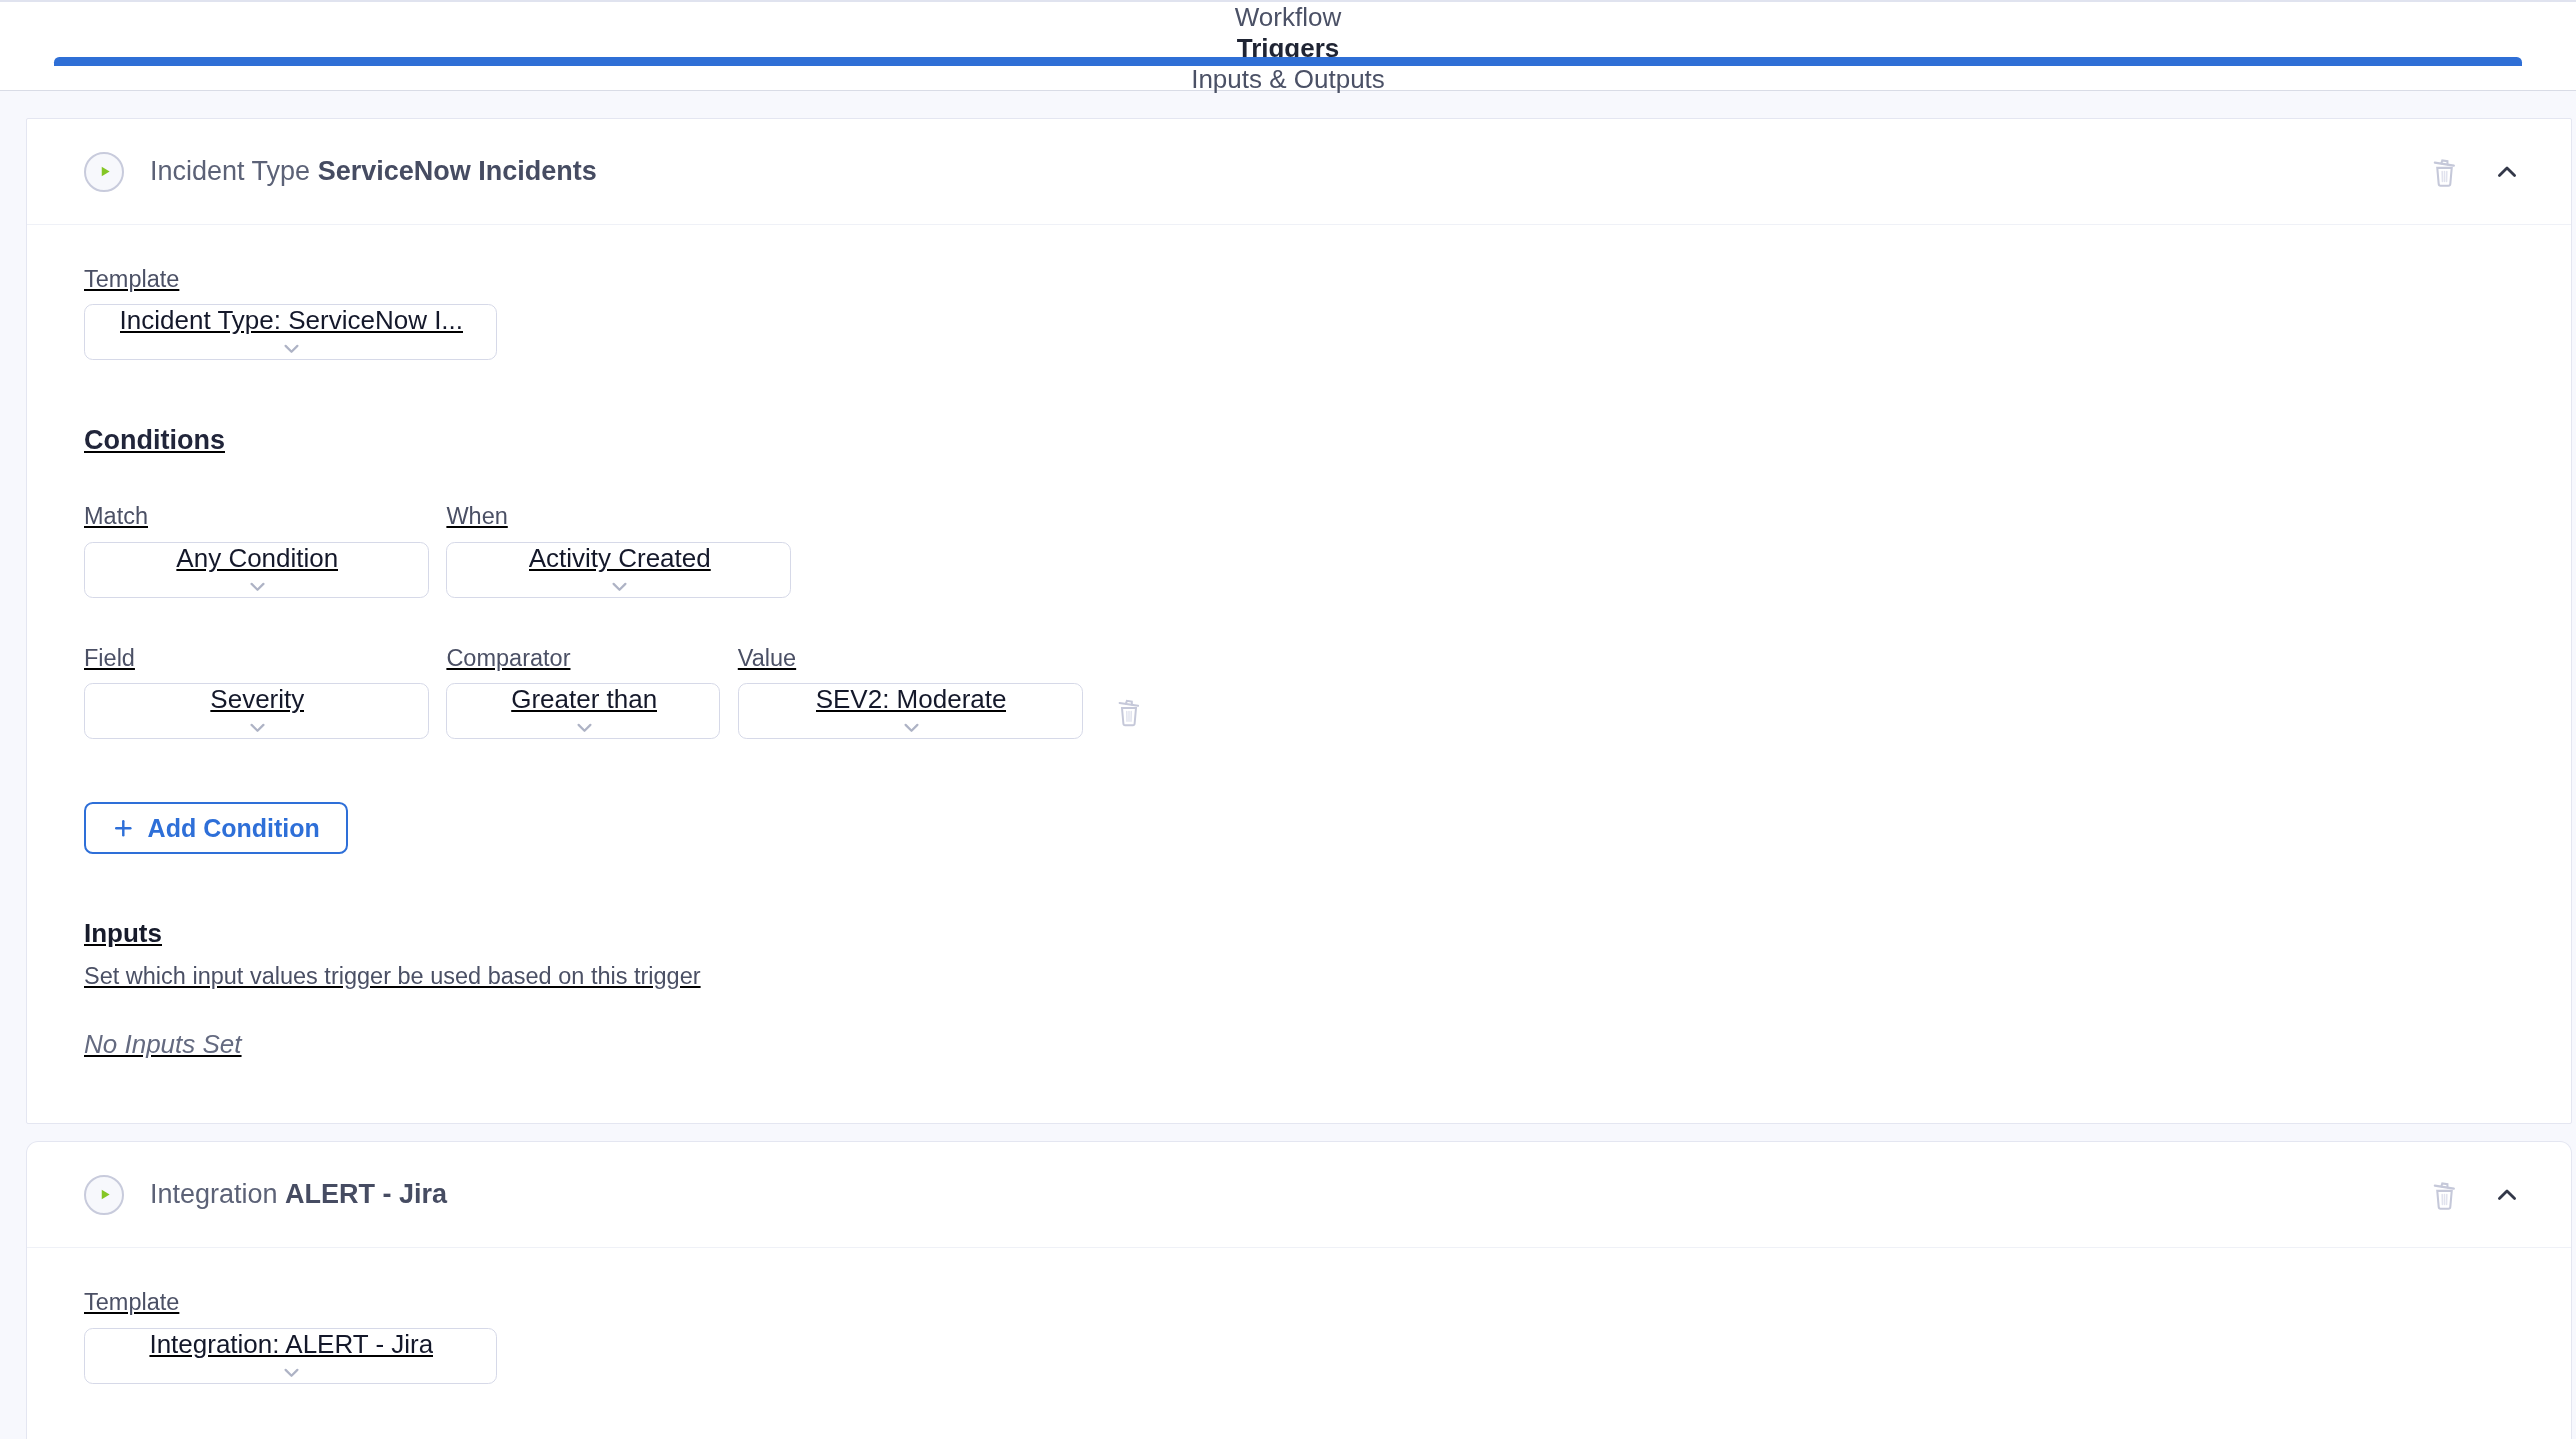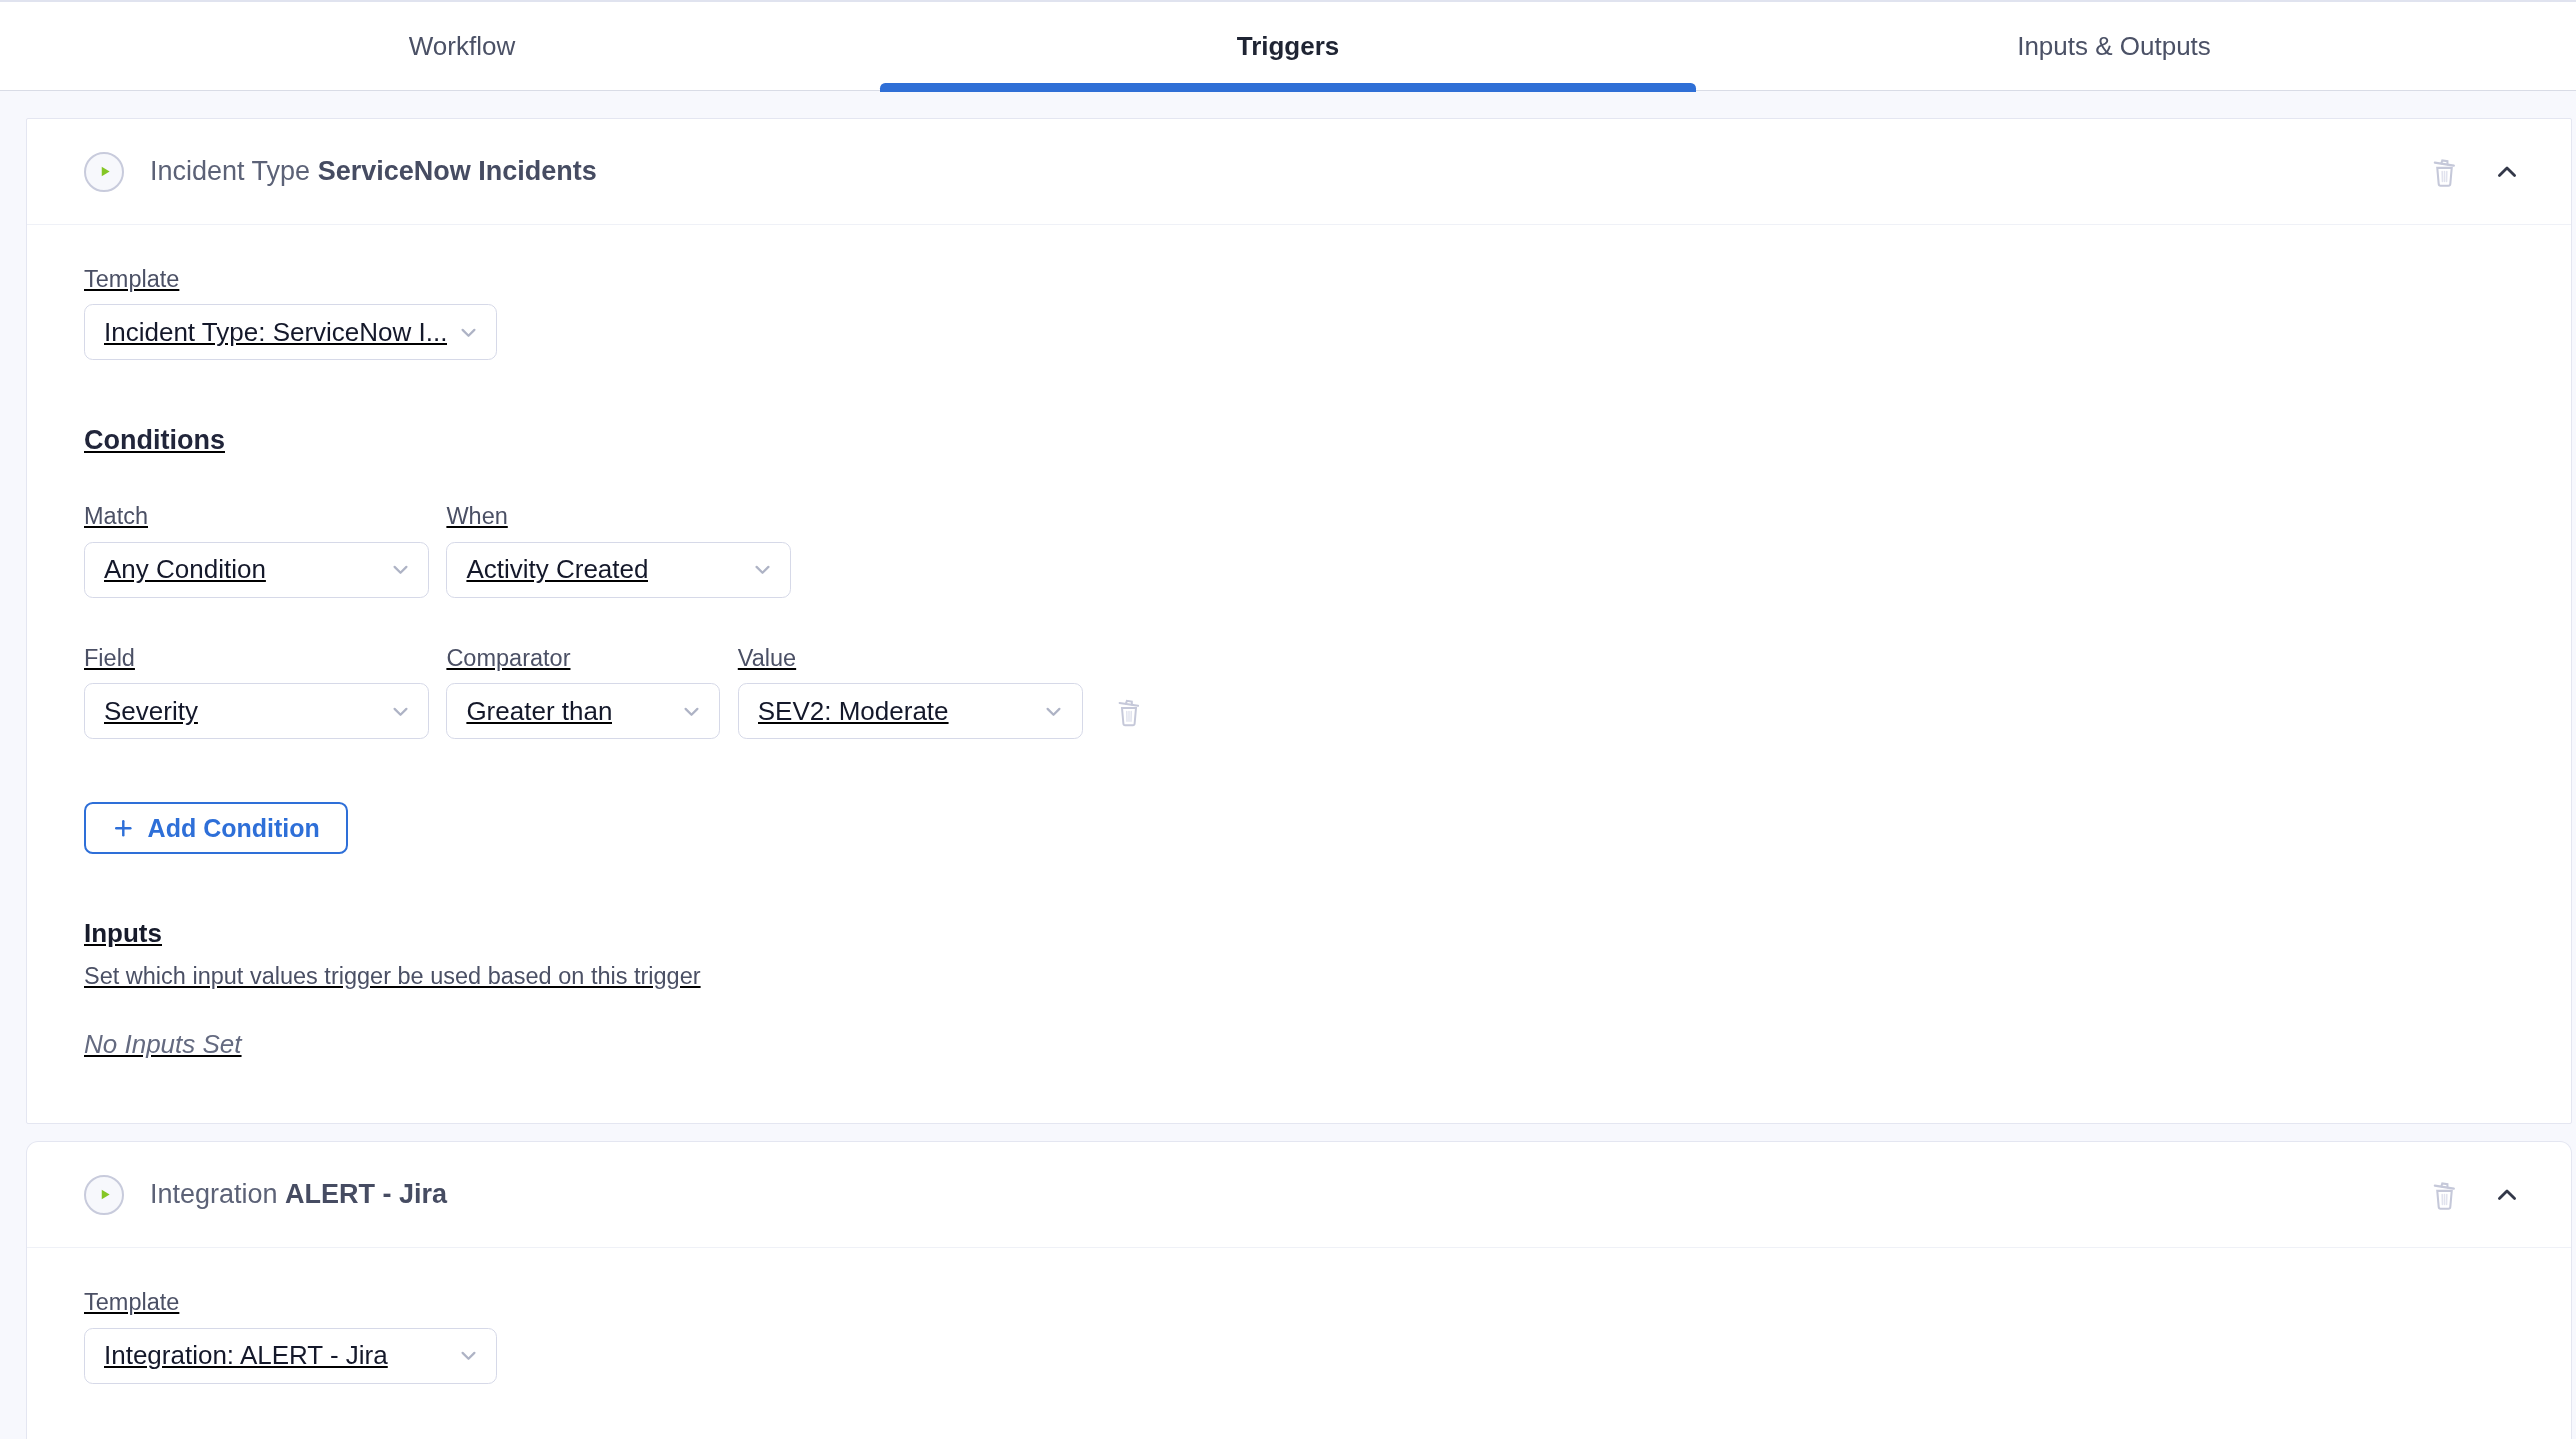--- a/index.html
+++ b/index.html
@@ -8,21 +8,21 @@
     position:relative; width:2576px; height:1439px; overflow:hidden;
     background:#f7f8fd;
     font-family:"Liberation Sans", sans-serif;
     -webkit-font-smoothing:antialiased;
   }
 
   
   .tabbar {
     position:relative; height:91px; background:#ffffff;
     border-top:2.6px solid #e0e3ef; border-bottom:1.7px solid #d9dce6;
-    display:flex; padding:0 49px;
+    display:flex; padding:0 49px;flex-direction:column;
   }
   .tab {
     position:relative; flex:1; display:flex; align-items:center; justify-content:center;
     font-size:26px; color:#4b5166; cursor:pointer;
   }
   .tab.active { color:#1f2433; font-weight:700; }
   .tab-underline {
     position:absolute; left:5.2px; right:5.2px; bottom:-1.7px; height:8.7px;
     background:#2f6fd6; border-radius:5.2px 5.2px 0 0;
   }
@@ -50,21 +50,21 @@
   .icon-btn { background:none; border:none; cursor:pointer; display:flex; align-items:center; padding:0; }
   .trash-btn { margin-right:33px; }
 
   .card-body { padding:0 57px;text-decoration:underline; }
 
   
   .field-label { font-size:23.5px; color:#4b5065; line-height:30px; }
   .select {
     height:56px; border:1.7px solid #d6d9e8; border-radius:8.7px; background:#fff;
     display:flex; align-items:center; justify-content:space-between;
-    padding:0 17.4px 0 19px; margin-top:10.4px; cursor:pointer;
+    padding:0 17.4px 0 19px; margin-top:10.4px; cursor:pointer;flex-direction:column;
   }
   .select .sel-text {
     font-size:26px; color:#14182a; white-space:nowrap; overflow:hidden;
   }
   .w-template { width:413px; }
   .w-cond { width:345px; }
   .w-comp { width:274px; }
 
   .section-heading { font-size:27px; font-weight:700; color:#21253a; line-height:33px; }
   .mt-conditions { margin-top:64px; }

